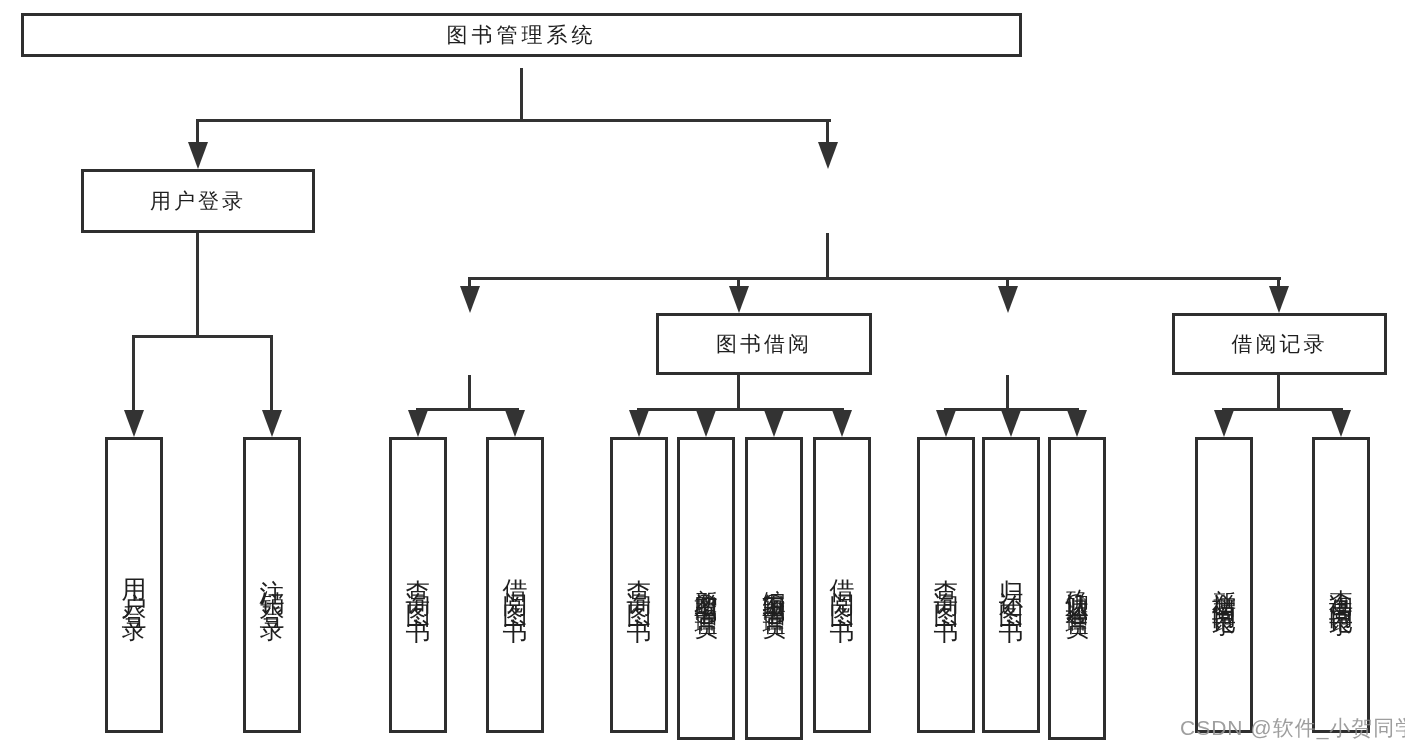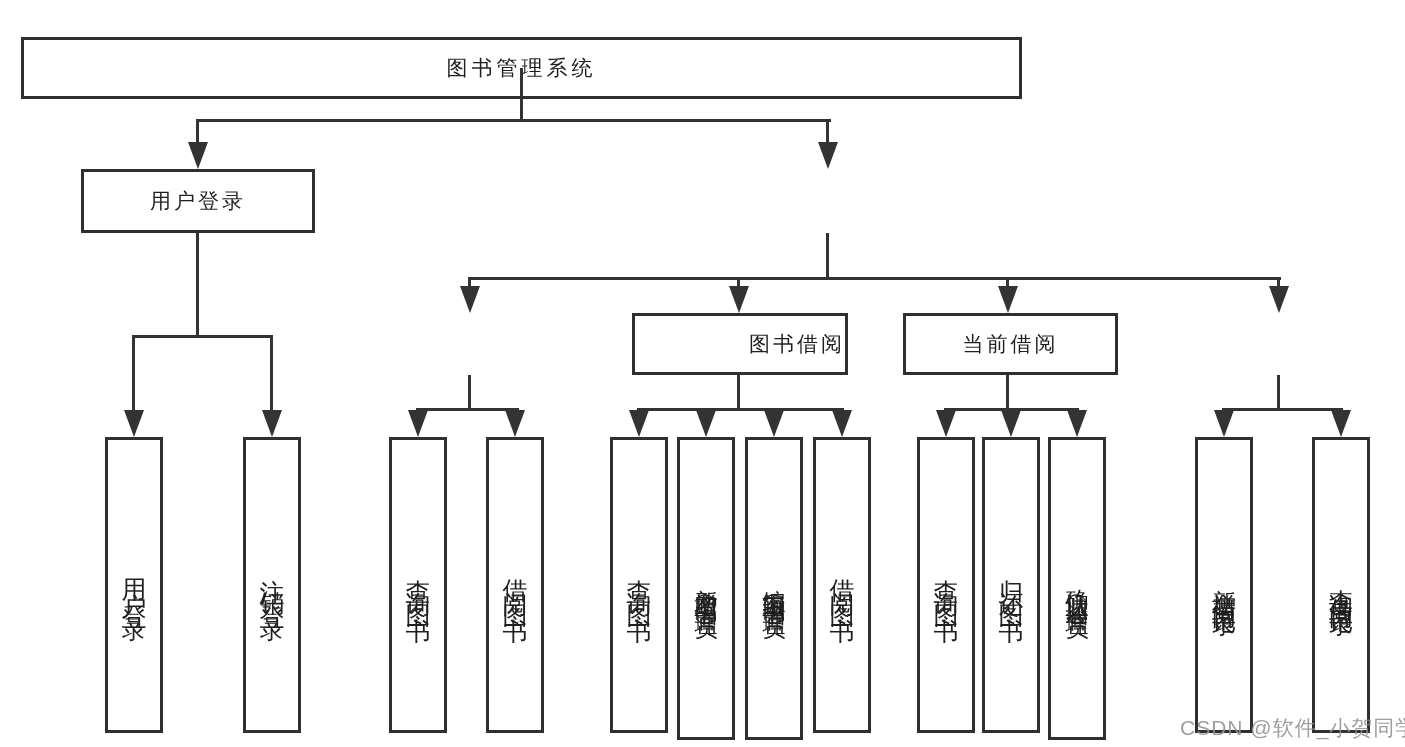--- a/index.html
+++ b/index.html
@@ -54,21 +54,21 @@
     color: rgba(148,148,148,0.9);
     z-index: 5;
     white-space: nowrap;
   }
 </style>
 </head>
 <body>
 
 <div id="canvas">
 
-  <div class="box" style="left:21px; top:13px; width:1001px; height:62px;margin-top:24px;">
+  <div class="box" style="left:21px; top:13px; width:1001px; height:44px;">
     <span class="hlabel root-label">图书管理系统</span>
   </div>
 
   <div class="v" style="left:520px; top:68px; height:51px;"></div>
   <div class="h" style="left:196px; top:119px; width:635px;"></div>
   <div class="v" style="left:196px; top:119px; height:26px;"></div>
   <div class="v" style="left:826px; top:119px; height:26px;"></div>
   <div class="arrow" style="left:188px; top:142px;"></div>
   <div class="arrow" style="left:818px; top:142px;"></div>
 
@@ -87,25 +87,25 @@
   <div class="h" style="left:468px; top:277px; width:813px;"></div>
   <div class="v" style="left:468px;  top:277px; height:12px;"></div>
   <div class="v" style="left:737px;  top:277px; height:12px;"></div>
   <div class="v" style="left:1006px; top:277px; height:12px;"></div>
   <div class="v" style="left:1277px; top:277px; height:12px;"></div>
   <div class="arrow" style="left:460px;  top:286px;"></div>
   <div class="arrow" style="left:729px;  top:286px;"></div>
   <div class="arrow" style="left:998px;  top:286px;"></div>
   <div class="arrow" style="left:1269px; top:286px;"></div>
 
-  <div class="box" style="left:632px; top:313px; width:216px; height:62px;justify-content:flex-end;">
+  <div class="box" style="left:656px; top:313px; width:216px; height:62px;">
     <span class="hlabel">图书借阅</span>
   </div>
-  <div class="box" style="left:903px; top:313px; width:215px; height:62px;">
-    <span class="hlabel">当前借阅</span>
+  <div class="box" style="left:1172px; top:313px; width:215px; height:62px;">
+    <span class="hlabel">借阅记录</span>
   </div>
 
   <div class="v" style="left:468px; top:375px; height:33px;"></div>
   <div class="h" style="left:416px; top:408px; width:103px;"></div>
   <div class="arrow" style="left:408px; top:410px;"></div>
   <div class="arrow" style="left:505px; top:410px;"></div>
 
   <div class="v" style="left:737px; top:375px; height:33px;"></div>
   <div class="h" style="left:637px; top:408px; width:207px;"></div>
   <div class="arrow" style="left:629px; top:410px;"></div>

